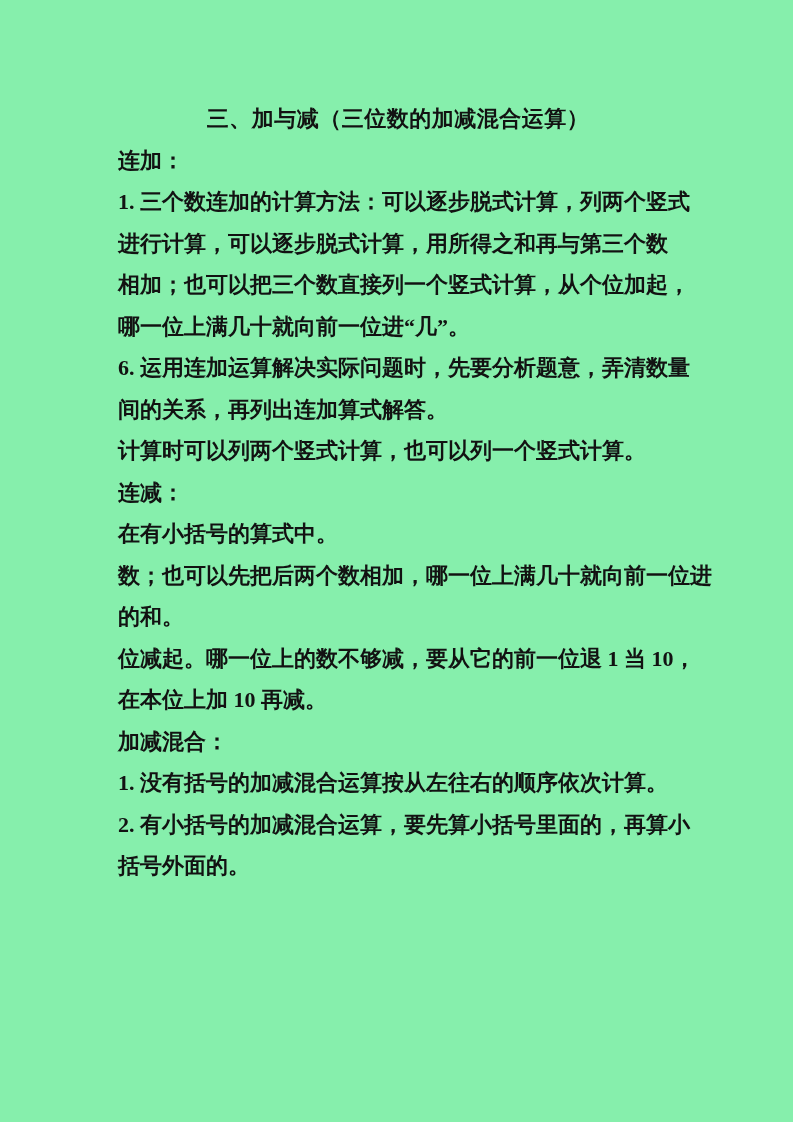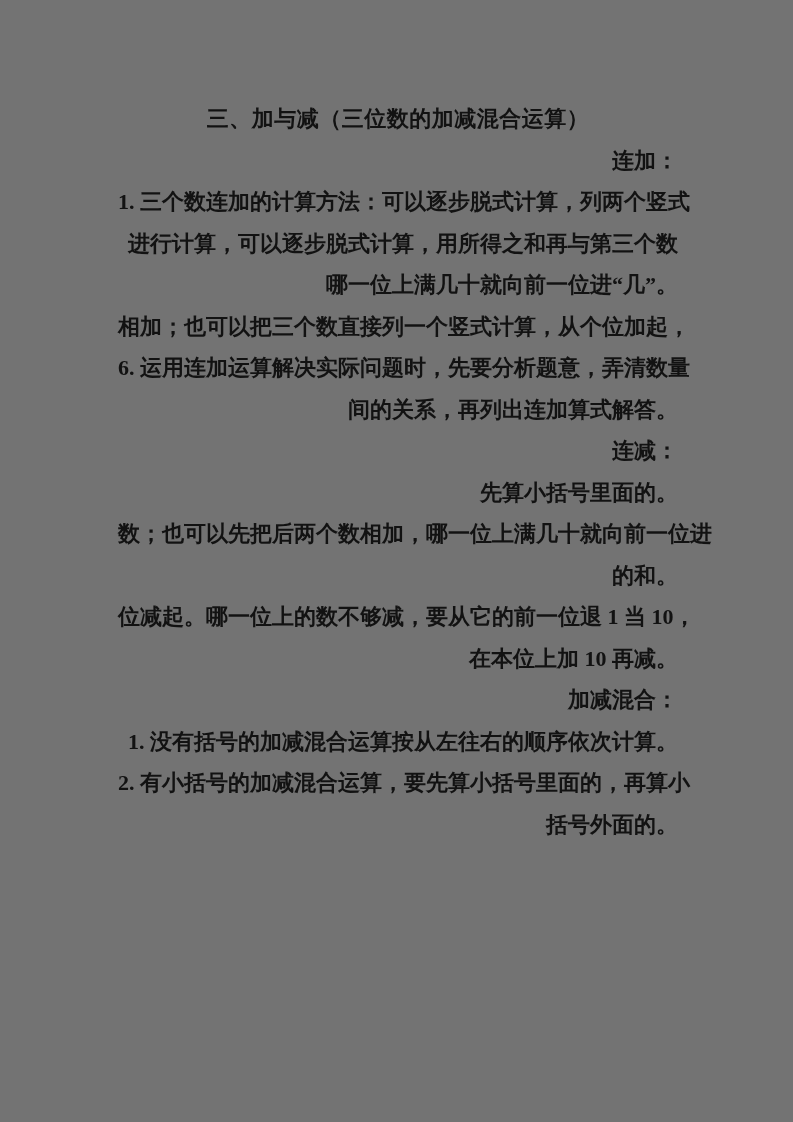--- a/index.html
+++ b/index.html
@@ -4,21 +4,21 @@
 <style>
   html, body {
     margin: 0;
     padding: 0;
     background: #ffffff;
   }
   .page {
     position: relative;
     width: 793px;
     height: 1122px;
-    background: #737373;
+    background: #86efac;
     overflow: hidden;
     font-family: "Liberation Serif", "DejaVu Serif", serif;
     color: #121212;
   }
   .doc {
     position: absolute;
     left: 118px;
     top: 98px;
     width: 560px;
   }
@@ -29,40 +29,41 @@
     font-weight: 700;
     text-align: center;
     white-space: nowrap;
     letter-spacing: 0.5px;
   }
   .line {
     height: 41.5px;
     line-height: 41.5px;
     font-size: 22px;
     font-weight: 700;
-    text-align: right;
+    text-align: left;
     white-space: nowrap;
     letter-spacing: 0px;
   }
 </style>
 </head>
 <body>
 
 <div class="page">
   <div class="doc">
     <div class="title-line">三、加与减（三位数的加减混合运算）</div>
     <div class="line">连加：</div>
     <div class="line">1. 三个数连加的计算方法：可以逐步脱式计算，列两个竖式</div>
     <div class="line">进行计算，可以逐步脱式计算，用所得之和再与第三个数</div>
+    <div class="line">相加；也可以把三个数直接列一个竖式计算，从个位加起，</div>
     <div class="line">哪一位上满几十就向前一位进“几”。</div>
-    <div class="line">相加；也可以把三个数直接列一个竖式计算，从个位加起，</div>
     <div class="line">6. 运用连加运算解决实际问题时，先要分析题意，弄清数量</div>
     <div class="line">间的关系，再列出连加算式解答。</div>
+    <div class="line">计算时可以列两个竖式计算，也可以列一个竖式计算。</div>
     <div class="line">连减：</div>
-    <div class="line">先算小括号里面的。</div>
+    <div class="line">在有小括号的算式中。</div>
     <div class="line">数；也可以先把后两个数相加，哪一位上满几十就向前一位进</div>
     <div class="line">的和。</div>
     <div class="line">位减起。哪一位上的数不够减，要从它的前一位退 1 当 10，</div>
     <div class="line">在本位上加 10 再减。</div>
     <div class="line">加减混合：</div>
     <div class="line">1. 没有括号的加减混合运算按从左往右的顺序依次计算。</div>
     <div class="line">2. 有小括号的加减混合运算，要先算小括号里面的，再算小</div>
     <div class="line">括号外面的。</div>
   </div>
 </div>

